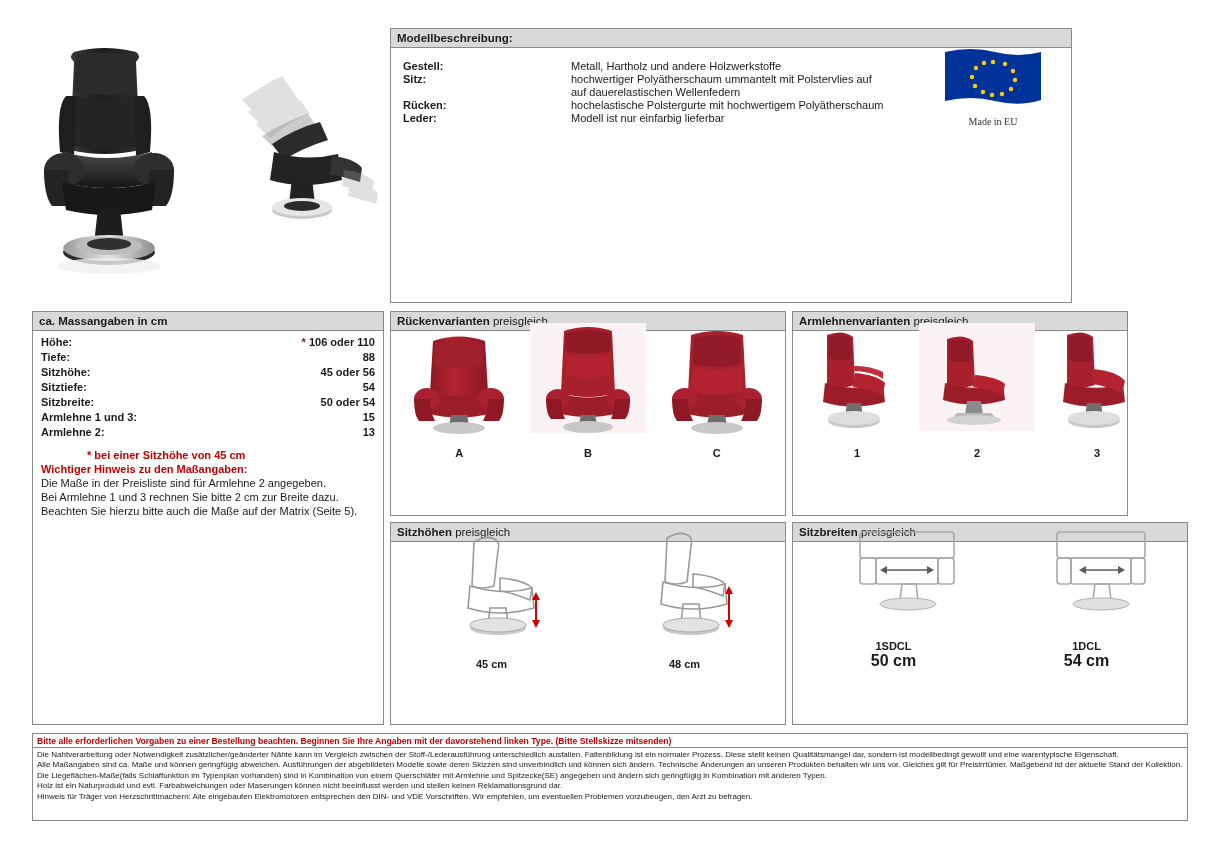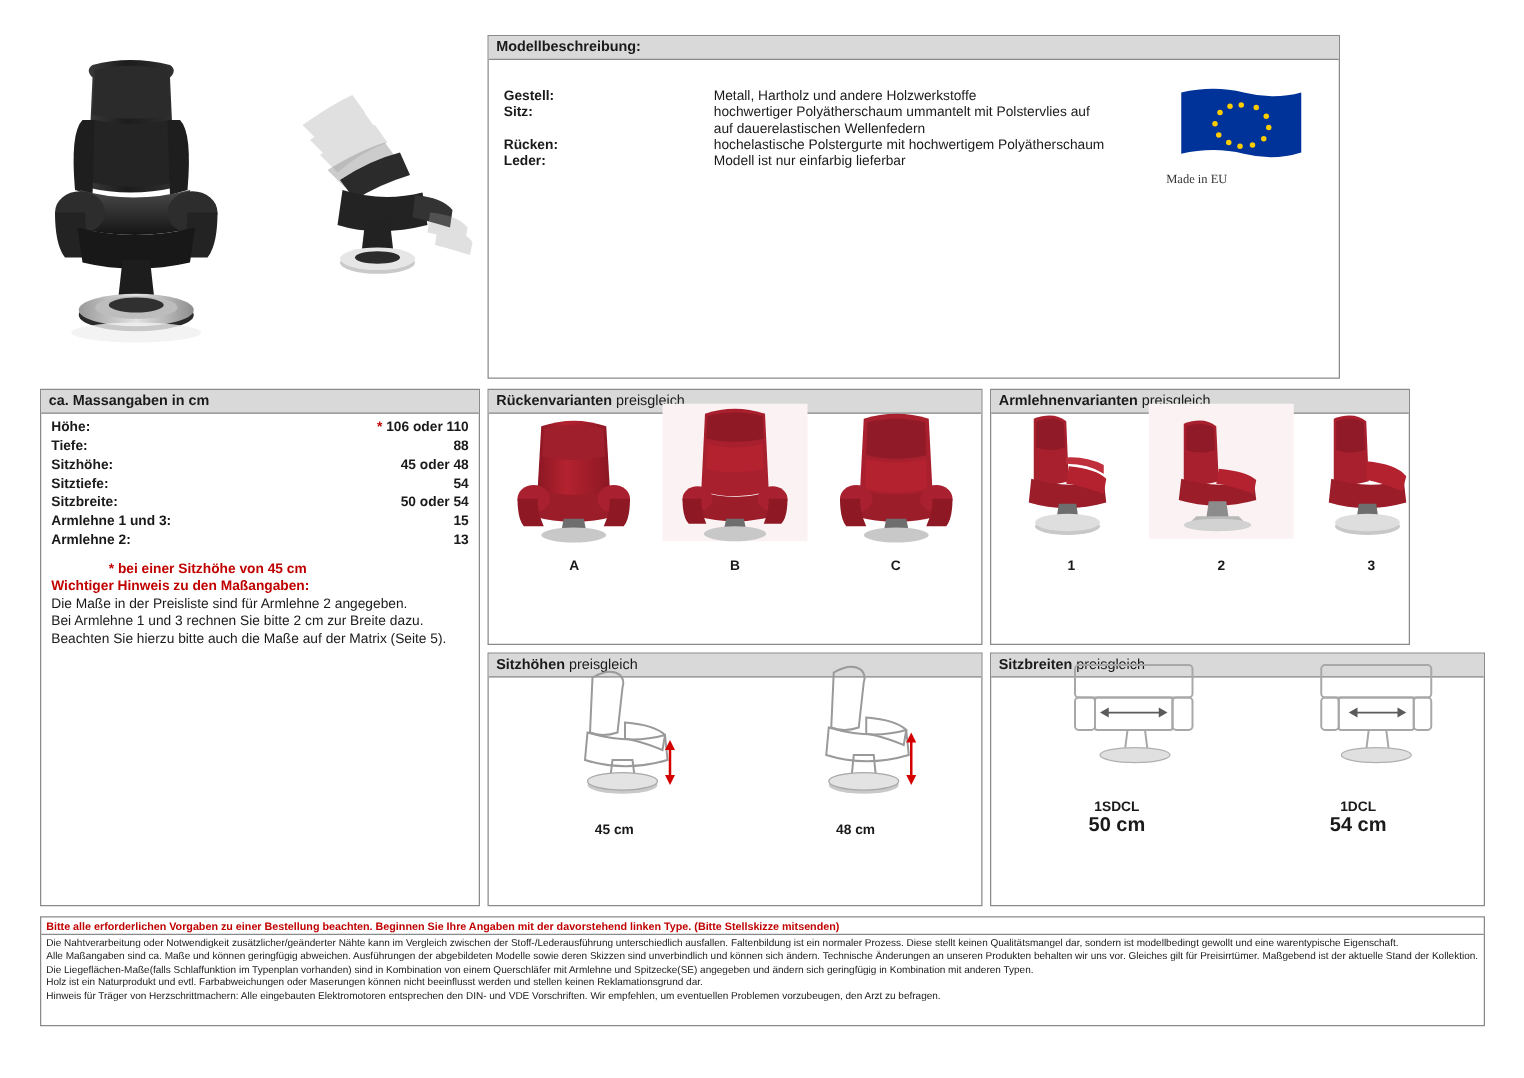--- a/index.html
+++ b/index.html
@@ -20,27 +20,27 @@
     background:#d9d9d9;border-bottom:1px solid #8a8a8a;
     font-weight:bold;font-size:11.5px;padding:3px 6px;box-sizing:border-box;
   }
   .panel-head .light{font-weight:normal;}
 
   
   #product-images{position:absolute;left:32px;top:40px;width:352px;height:265px;}
 
   
   #model-desc{left:390px;top:28px;width:682px;height:275px;}
-  #model-desc .body{position:relative;padding:23px 12px;font-size:11px;}
+  #model-desc .body{position:relative;padding:12px 12px;font-size:11px;}
   .desc-row{display:flex;margin-bottom:1px;}
   .desc-label{width:168px;font-weight:bold;}
   .desc-value{flex:1;}
 
   
-  .eu-wrap{position:absolute;right:18px;bottom:10px;width:120px;text-align:left;}
+  .eu-wrap{position:absolute;right:18px;bottom:10px;width:120px;text-align:center;}
   .eu-flag{width:104px;height:68px;margin:0 auto;position:relative;}
   .eu-caption{font-size:10px;color:#333;margin-top:2px;font-family:"Liberation Serif",serif;}
 
   
   #measure{left:32px;top:311px;width:352px;height:414px;}
   #measure .body{padding:4px 8px 6px 8px;font-size:11px;}
   .m-row{display:flex;justify-content:space-between;font-weight:bold;line-height:15px;}
   .m-row .val{font-weight:bold;}
   .star{color:#c00000;}
   .note-red{color:#c00000;font-weight:bold;margin-top:8px;line-height:14px;margin-left:46px;}
@@ -196,21 +196,21 @@
       <div class="m-row">
         <span>Höhe:</span>
         <span><span class="star">*</span> <span>106 oder 110</span></span>
       </div>
       <div class="m-row">
         <span>Tiefe:</span>
         <span class="val">88</span>
       </div>
       <div class="m-row">
         <span>Sitzhöhe:</span>
-        <span class="val">45 oder 48</span>
+        <span class="val">45 oder 56</span>
       </div>
       <div class="m-row">
         <span>Sitztiefe:</span>
         <span class="val">54</span>
       </div>
       <div class="m-row">
         <span>Sitzbreite:</span>
         <span class="val">50 oder 54</span>
       </div>
       <div class="m-row">

